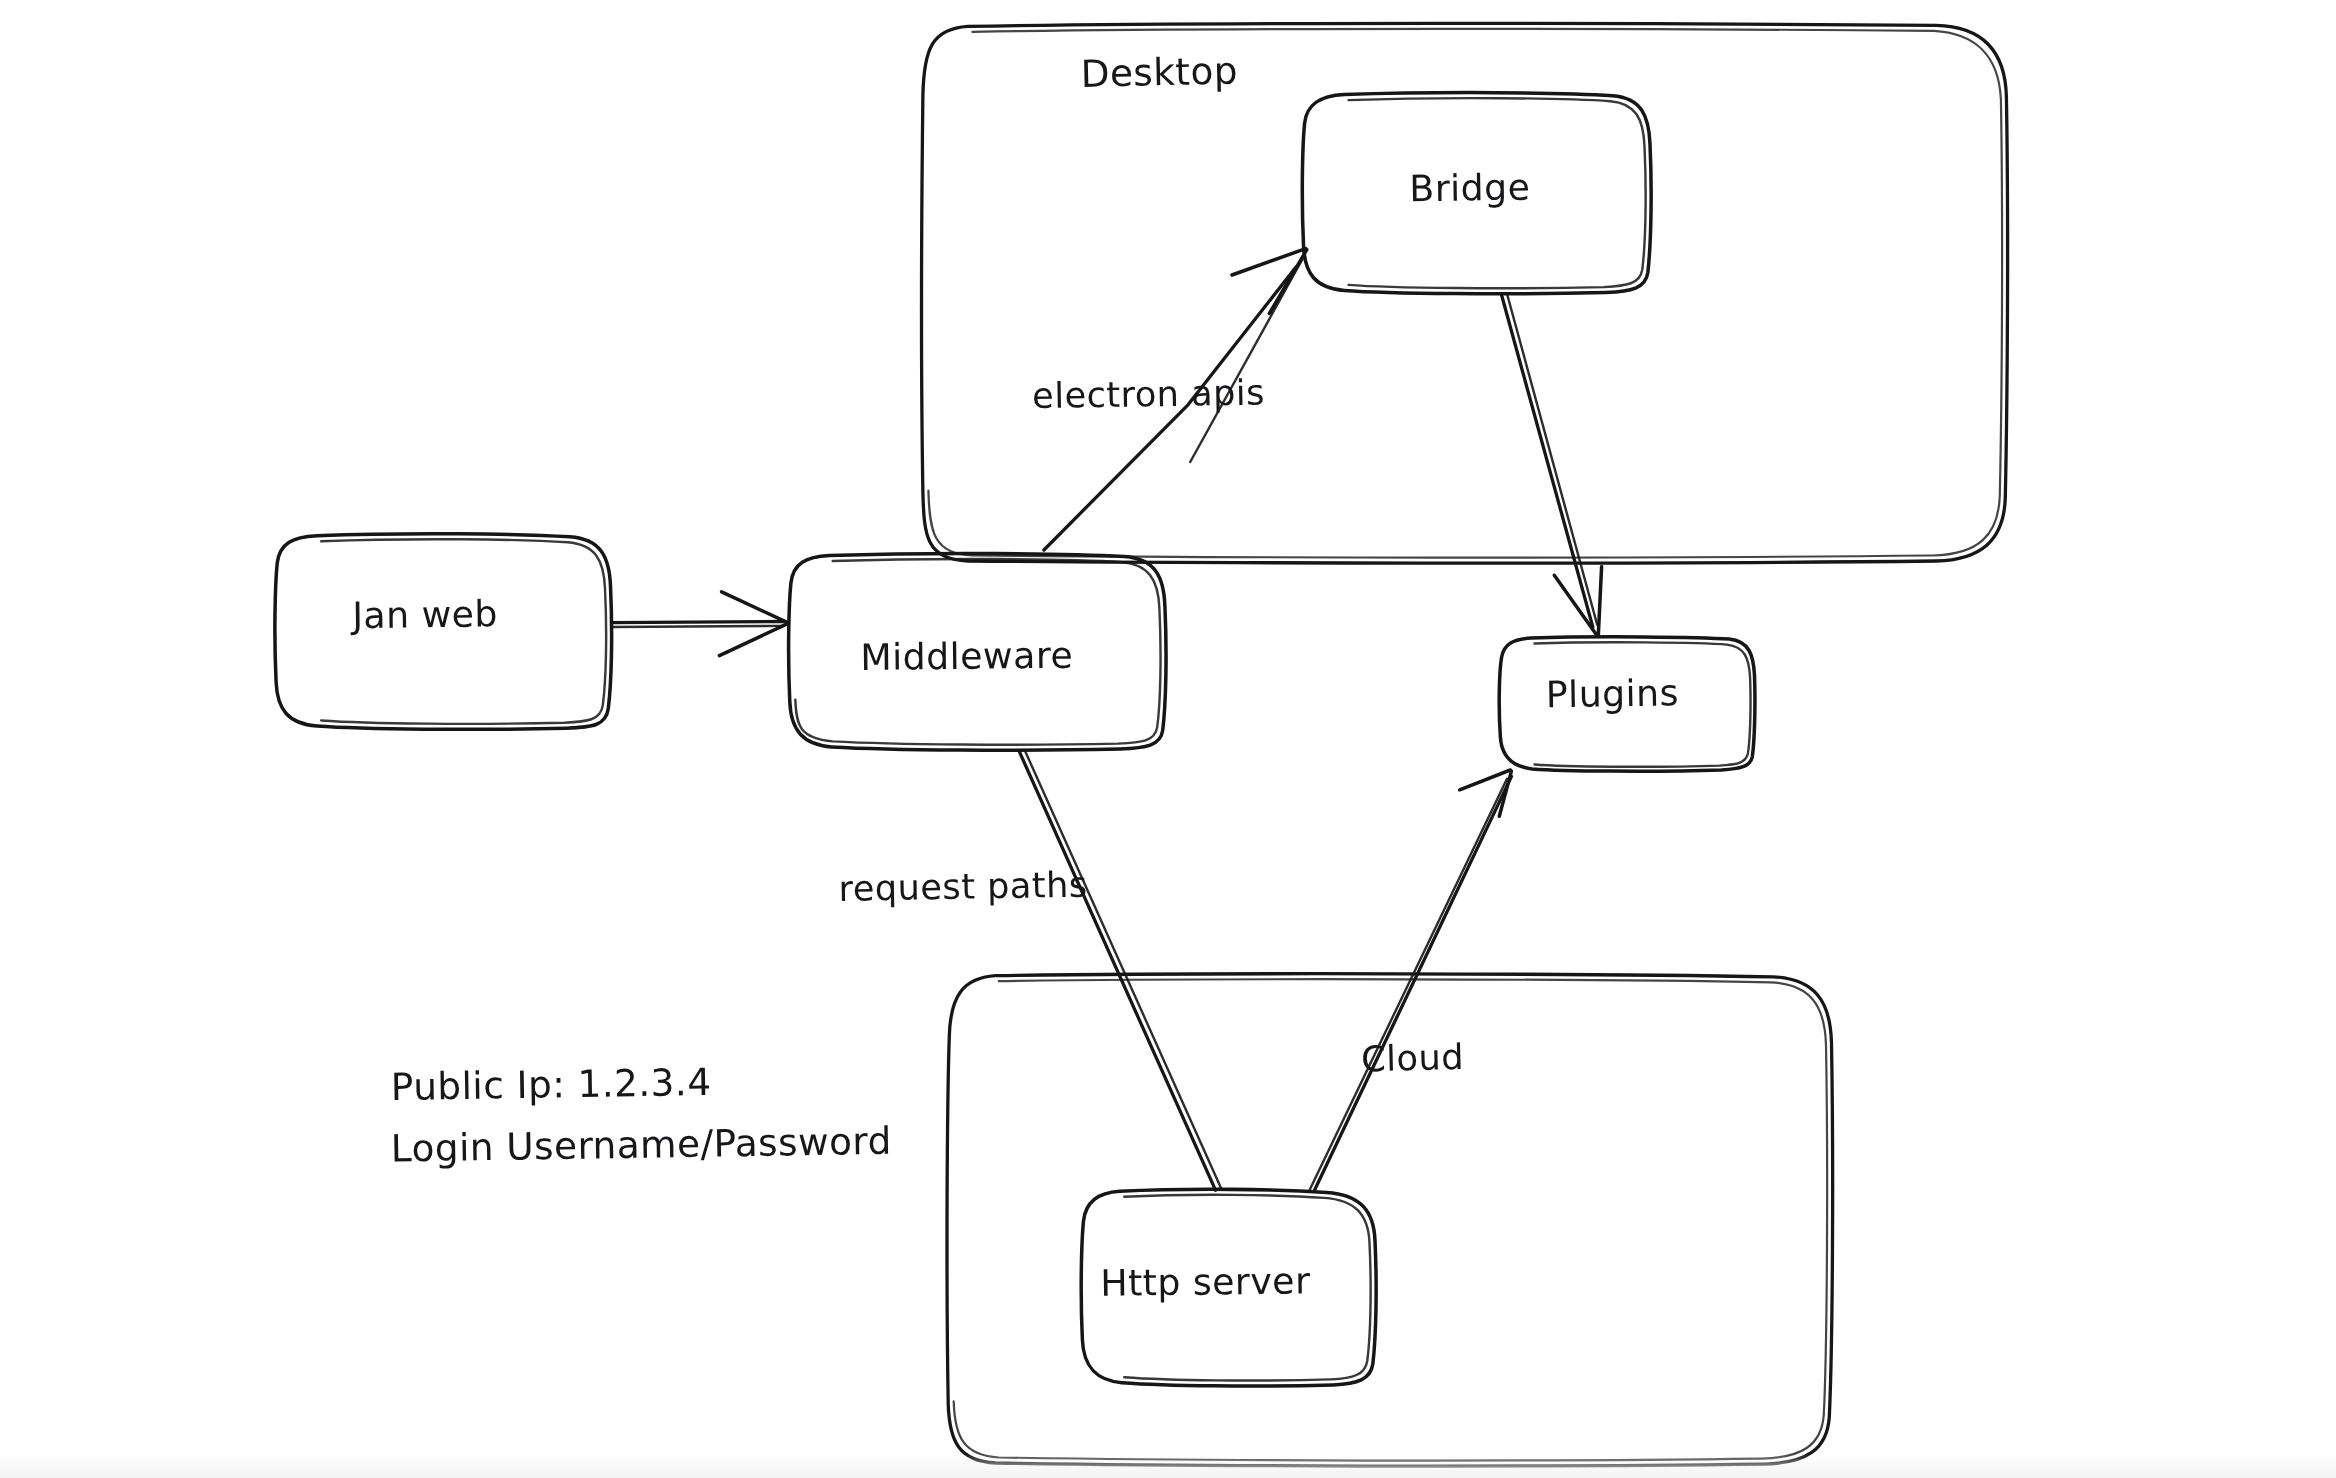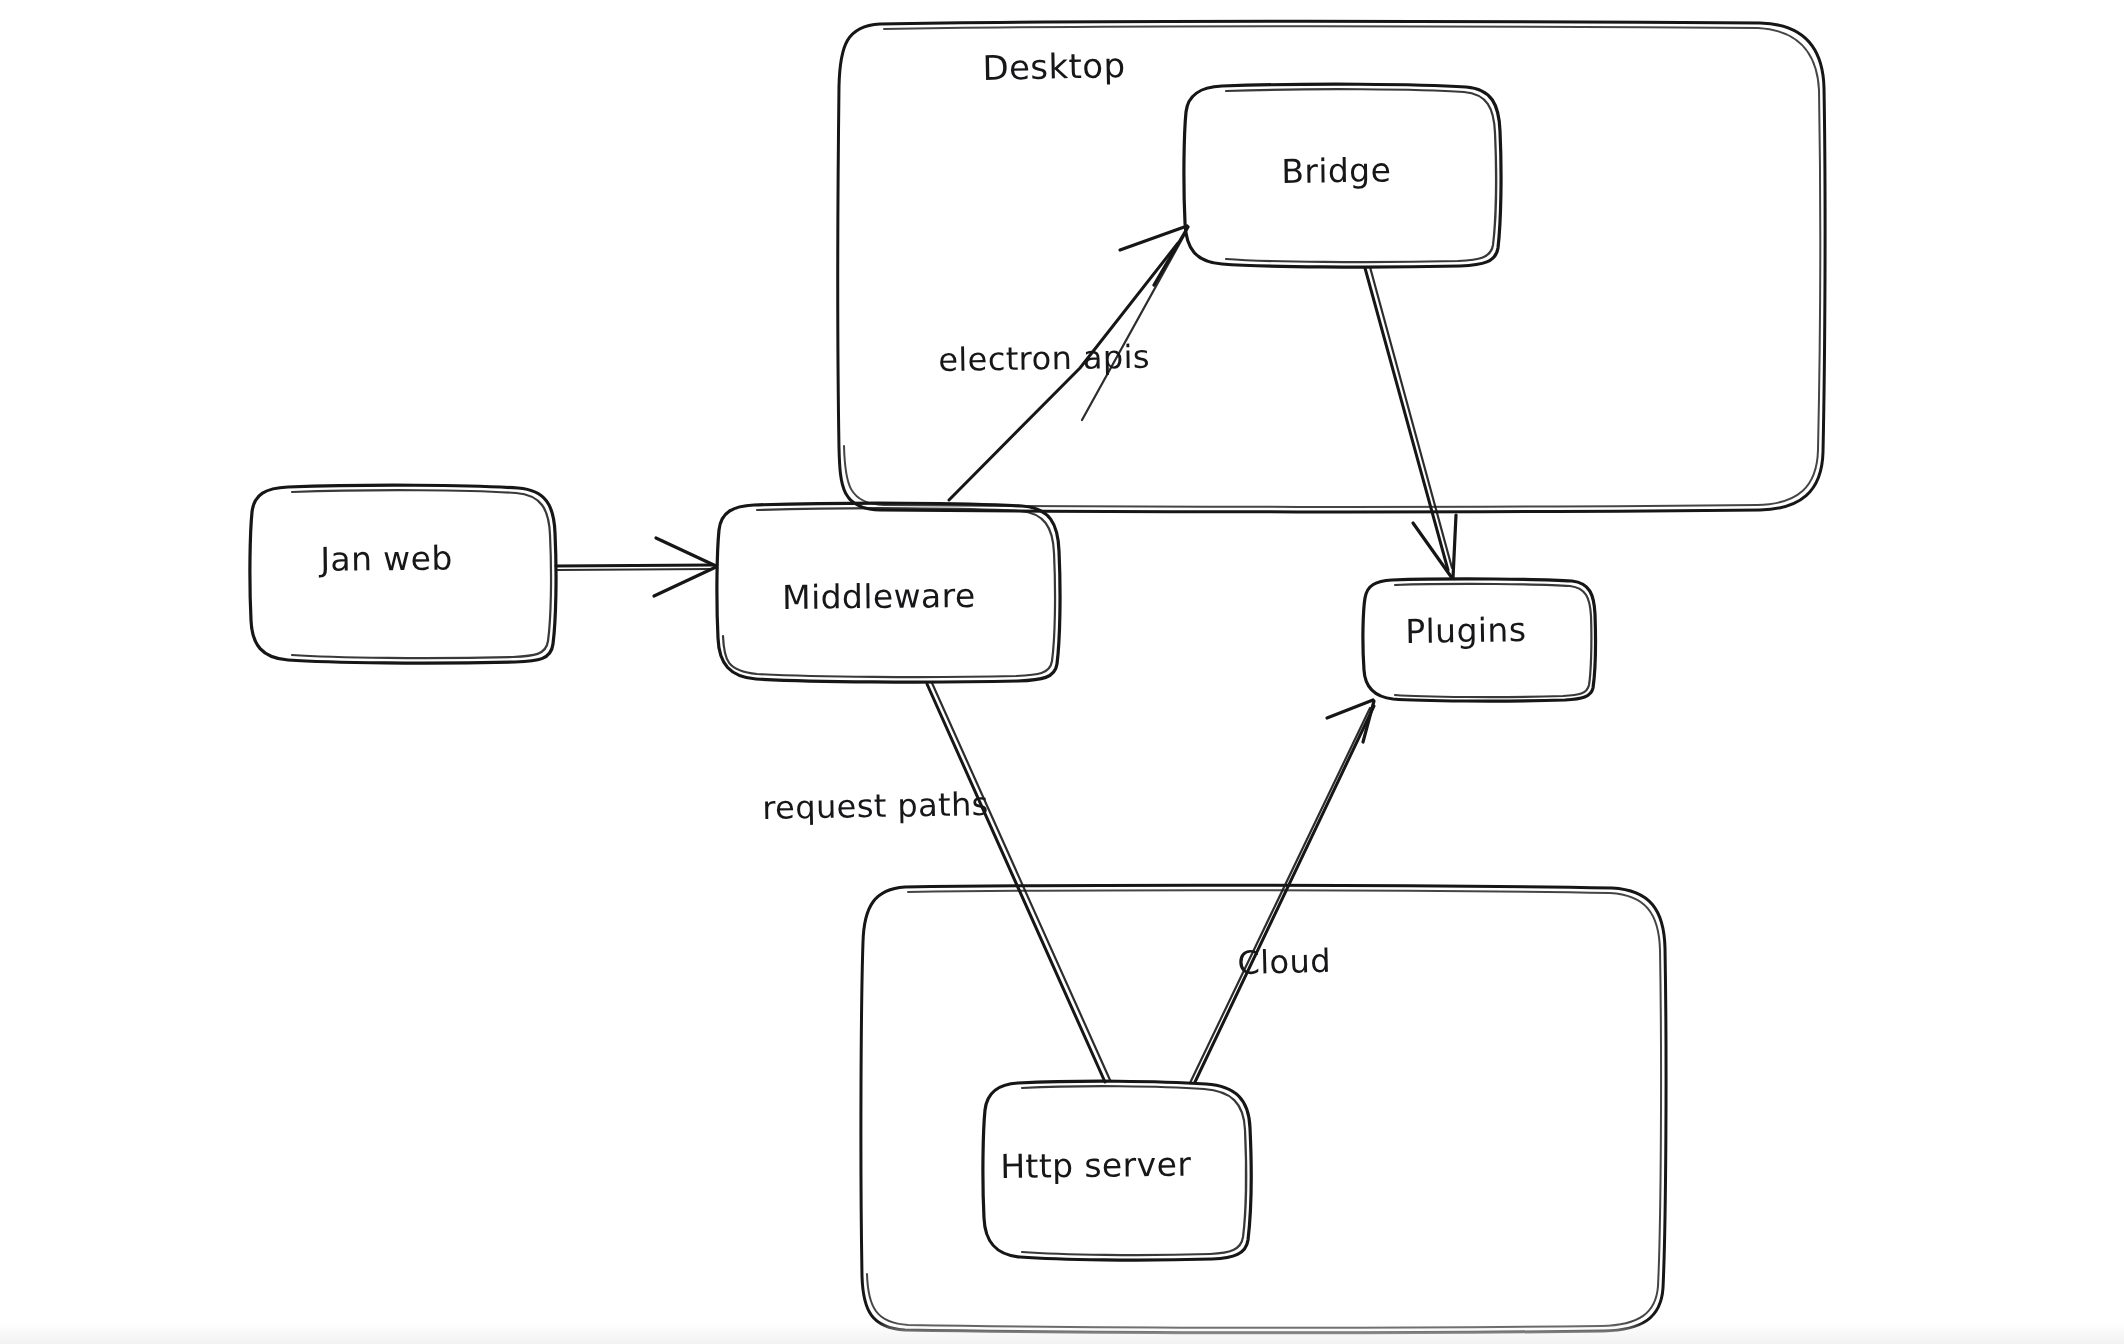--- a/index.html
+++ b/index.html
@@ -252,16 +252,20 @@
   <div class="hand-text node-label" style="left:1405px; top:612px; transform: rotate(-0.9deg);">Plugins</div>
 
   <div class="hand-text node-label" style="left:1000px; top:1147px; transform: rotate(-0.7deg);">Http server</div>
 
   <div class="hand-text edge-label" style="left:938px; top:341px; transform: rotate(-0.9deg);">electron apis</div>
 
   <div class="hand-text edge-label" style="left:762px; top:789px; transform: rotate(-1.0deg);">request paths</div>
 
   <div class="hand-text edge-label" style="left:1237px; top:944px; transform: rotate(-1.4deg);">Cloud</div>
 
+  <div style="position:absolute; left:355px; top:965px;">
+    <div class="hand-text note-line" style="position:relative; left:0; top:0; transform: rotate(-0.9deg);">Public Ip: 1.2.3.4</div>
+    <div class="hand-text note-line" style="position:relative; left:0; top:8px; transform: rotate(-0.9deg);">Login Username/Password</div>
+  </div>
 
   <div class="bottom-fade"></div>
 
 </div>
 
 </body></html>

